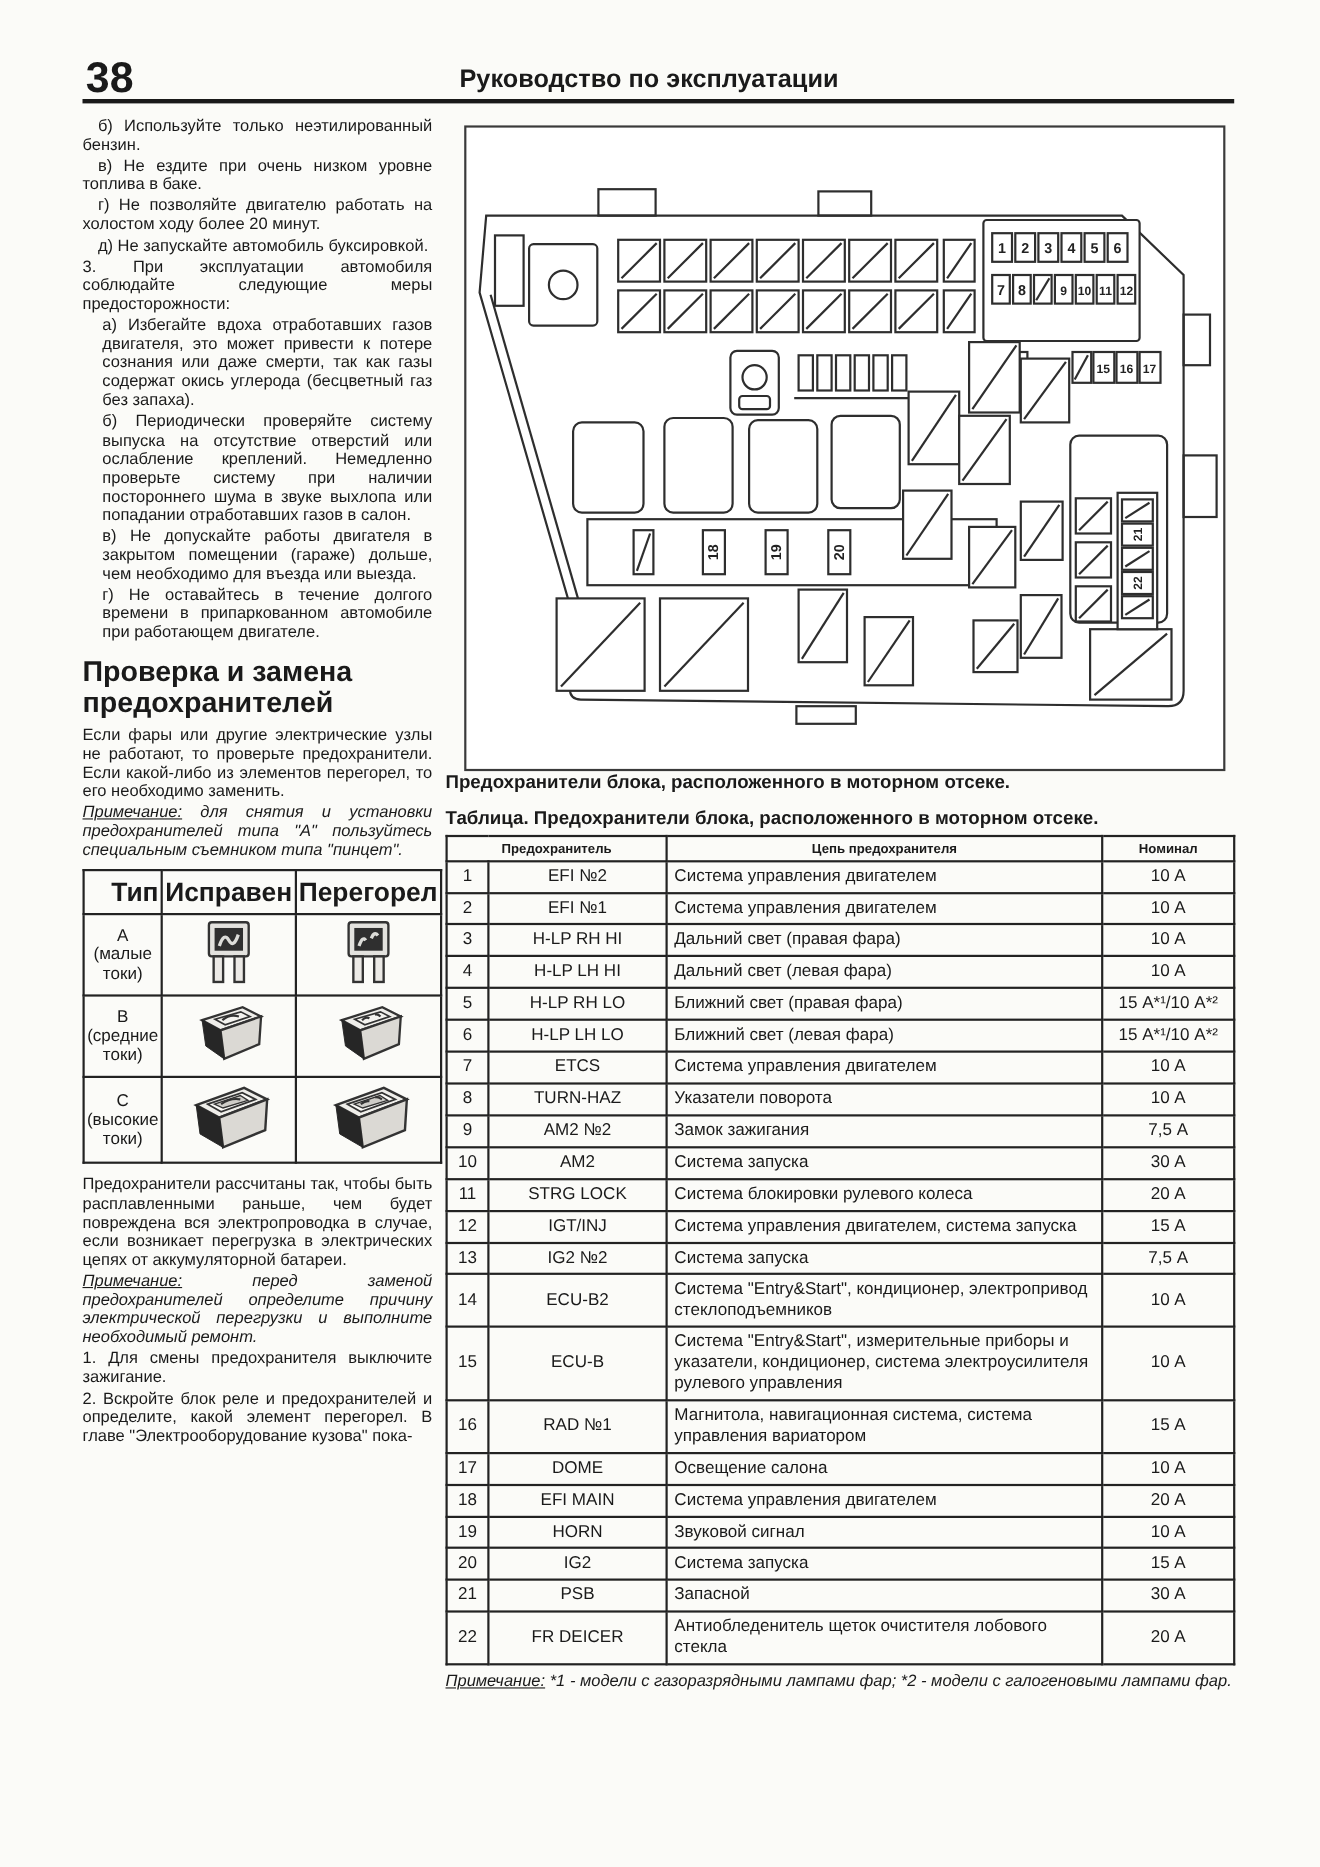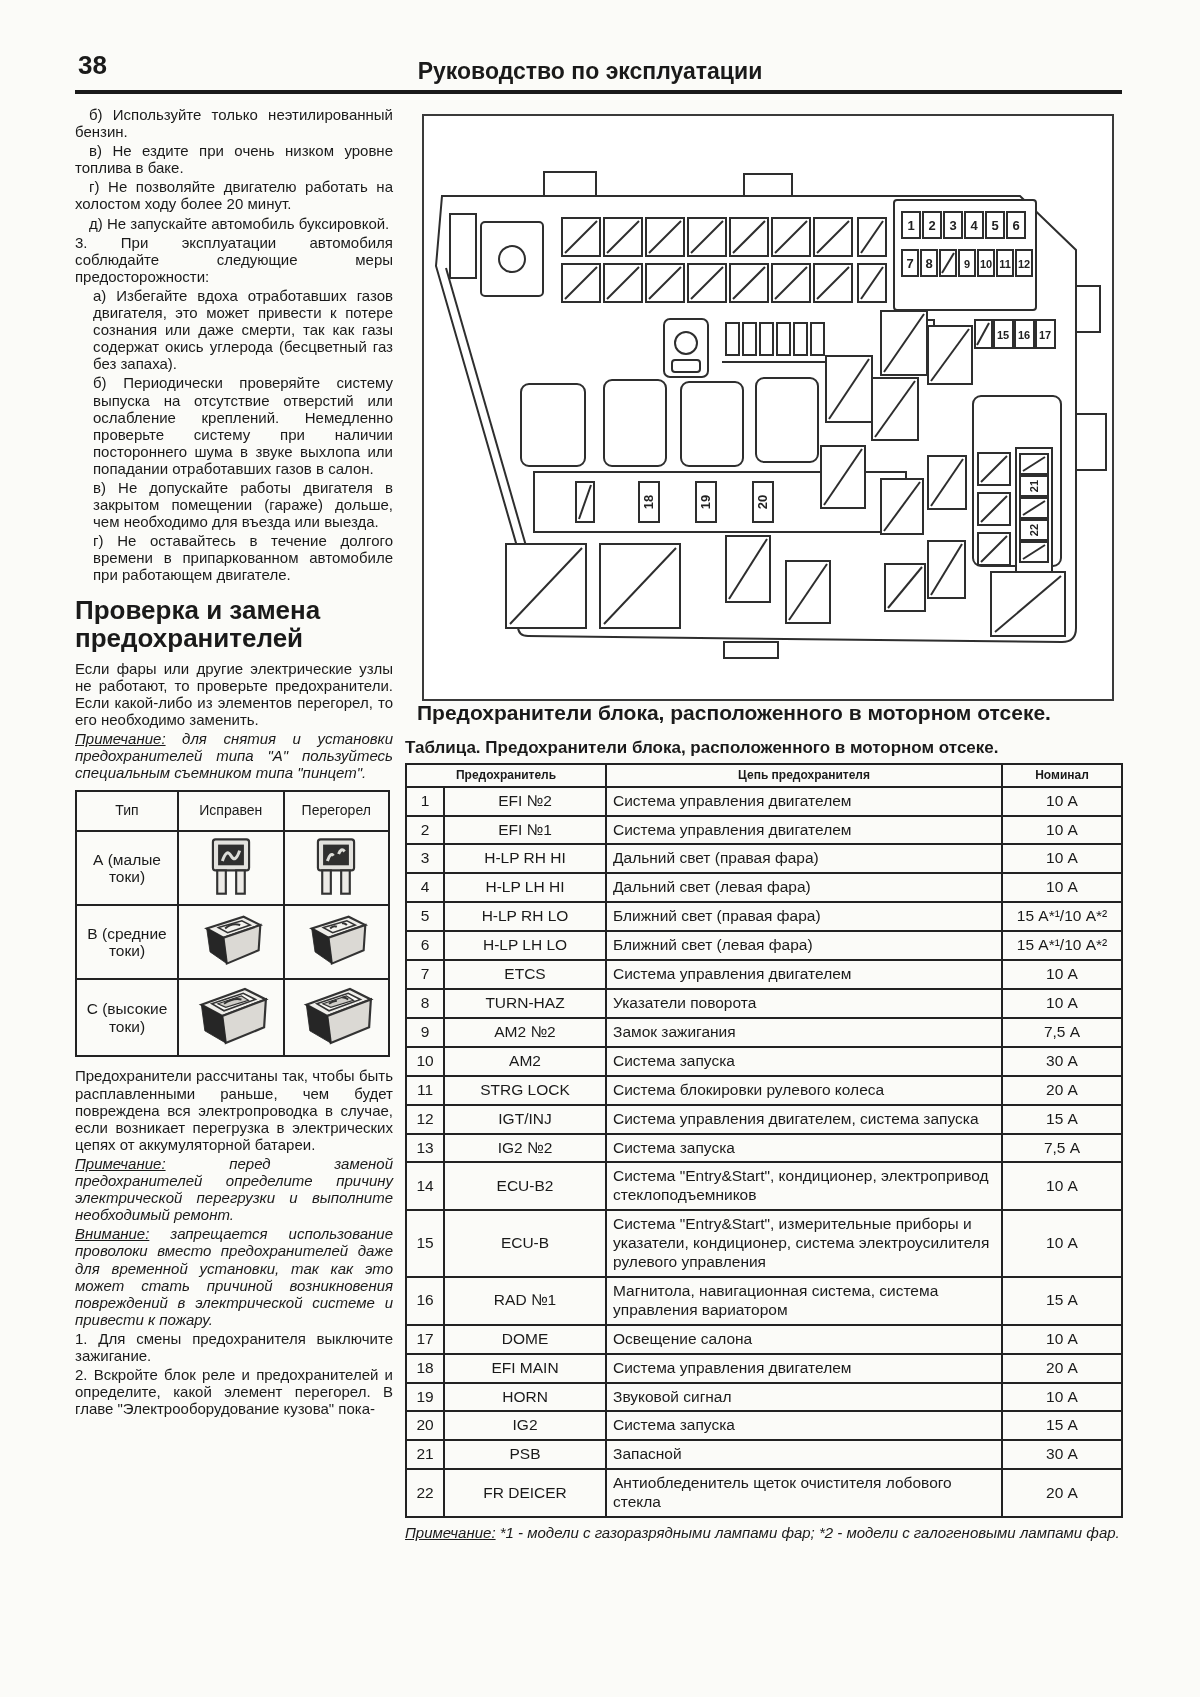--- a/index.html
+++ b/index.html
@@ -1,45 +1,45 @@
 <!DOCTYPE html>
 <html><head>
 <meta charset="utf-8">
 <style>
   html,body{margin:0;padding:0;background:#e9e9e6;}
   .page{position:relative;width:1200px;height:1697px;background:#fbfbf8;
         font-family:"Liberation Sans",sans-serif;color:#1a1a1a;overflow:hidden;}
   
-  .pagenum{position:absolute;left:78px;top:50px;font-size:26px;font-weight:bold;}
+  .pagenum{position:absolute;left:78px;top:50px;font-size:39px;font-weight:bold;}
   .htitle{position:absolute;left:100px;right:120px;top:58px;text-align:center;font-size:23px;font-weight:bold;}
   .hrule{position:absolute;left:75px;right:78px;top:90px;height:4px;background:#1a1a1a;}
   
   .col-left{position:absolute;left:75px;top:106px;width:318px;font-size:15px;line-height:1.14;text-align:justify;}
   .col-left p{margin:0 0 2px 0;}
   .pi{text-indent:14px;}
   .ps{margin:0 0 2px 18px !important;}
   .note{font-style:italic;}
   .nl{text-decoration:underline;}
   h2.sec{font-size:26px;line-height:1.1;margin:12px 0 7px 0;font-weight:bold;text-align:left;}
   
   table.ft{border-collapse:collapse;margin:9px 0 10px 0;width:315px;}
   table.ft th,table.ft td{border:2.5px solid #222;text-align:center;padding:2px;vertical-align:middle;}
-  table.ft th{font-size:14px;font-weight:normal;height:34px;}
+  table.ft th{font-size:24px;font-weight:bold;height:34px;text-align:right;}
   table.ft td.t{font-size:15.5px;line-height:1.15;width:96px;}
   table.ft tr.r{height:74px;border-radius:11px;}
   
   .figure{position:absolute;left:422px;top:114px;width:688px;height:583px;border:2px solid #3a3a3a;background:#fff;}
   .figure svg{display:block;margin:0 auto;}
   .fig-line{stroke:#2e2e2e;stroke-width:2;fill:none;}
   .fig-fill{stroke:#2e2e2e;stroke-width:2;fill:#fff;}
   .sn{font:bold 13px "Liberation Sans",sans-serif;fill:#222;text-anchor:middle;}
   .sn2{font:bold 11px "Liberation Sans",sans-serif;fill:#222;text-anchor:middle;}
   
   .right-flow{position:absolute;left:405px;top:701px;width:716px;}
-  .figcap{font-size:21px;font-weight:bold;margin:0 0 13px 12px;}
+  .figcap{font-size:17px;font-weight:bold;margin:0 0 13px 0;}
   .tbltitle{font-size:17px;font-weight:bold;margin:0 0 5px 0;}
   table.fuse-tbl{border-collapse:collapse;width:716px;font-size:15.5px;table-layout:fixed;}
   table.fuse-tbl th,table.fuse-tbl td{border:2px solid #222;padding:4px 6px;line-height:1.22;vertical-align:middle;}
   table.fuse-tbl th{font-size:12px;font-weight:bold;padding:3px 4px;}
   td.c-num{text-align:center;padding:4px 2px;}
   td.c-name{text-align:center;}
   td.c-rate{text-align:center;}
   .footnote{font-size:15px;font-style:italic;margin-top:6px;line-height:1.25;}
 </style>
 </head>
@@ -137,21 +137,20 @@
                 <path d="M33 25 L60 16 L68 21 L42 29 Z" fill="#cfcdc8" stroke="#333" stroke-width="1.4"></path>
                 <path d="M40 25 Q 45 21 49 22 M55 18 Q 58 17 62 20" fill="none" stroke="#333" stroke-width="2.2"></path>
               </svg>
         </td>
       </tr>
     </tbody>
       </table>
 
     <p>Предохранители рассчитаны так, чтобы быть расплавленными раньше, чем будет повреждена вся электропроводка в случае, если возникает перегрузка в электрических цепях от аккумуляторной батареи.</p>
     <p class="note"><span class="nl">Примечание:</span><span> перед заменой предохранителей определите причину электрической перегрузки и выполните необходимый ремонт.</span></p>
-    <p class="note"><span class="nl">Внимание:</span><span> запрещается использование проволоки вместо предохранителей даже для временной установки, так как это может стать причиной возникновения повреждений в электрической системе и привести к пожару.</span></p>
     <p>1. Для смены предохранителя выключите зажигание.</p>
     <p>2. Вскройте блок реле и предохранителей и определите, какой элемент перегорел. В главе "Электрооборудование кузова" пока-</p>
   </div>
 
   <div class="figure">
     <svg viewBox="0 0 684 579" width="684" height="579">
       <g class="fig-line">
         <path d="M 16 80 L 594 80 L 650 134 L 650 512 Q 650 526 636 526 L 102 520 Q 92 520 92 510 L 92 434 L 10 150 Z"></path>
         <line x1="100" y1="430" x2="20" y2="152"></line>
         <rect x="118" y="56" width="52" height="24"></rect>

